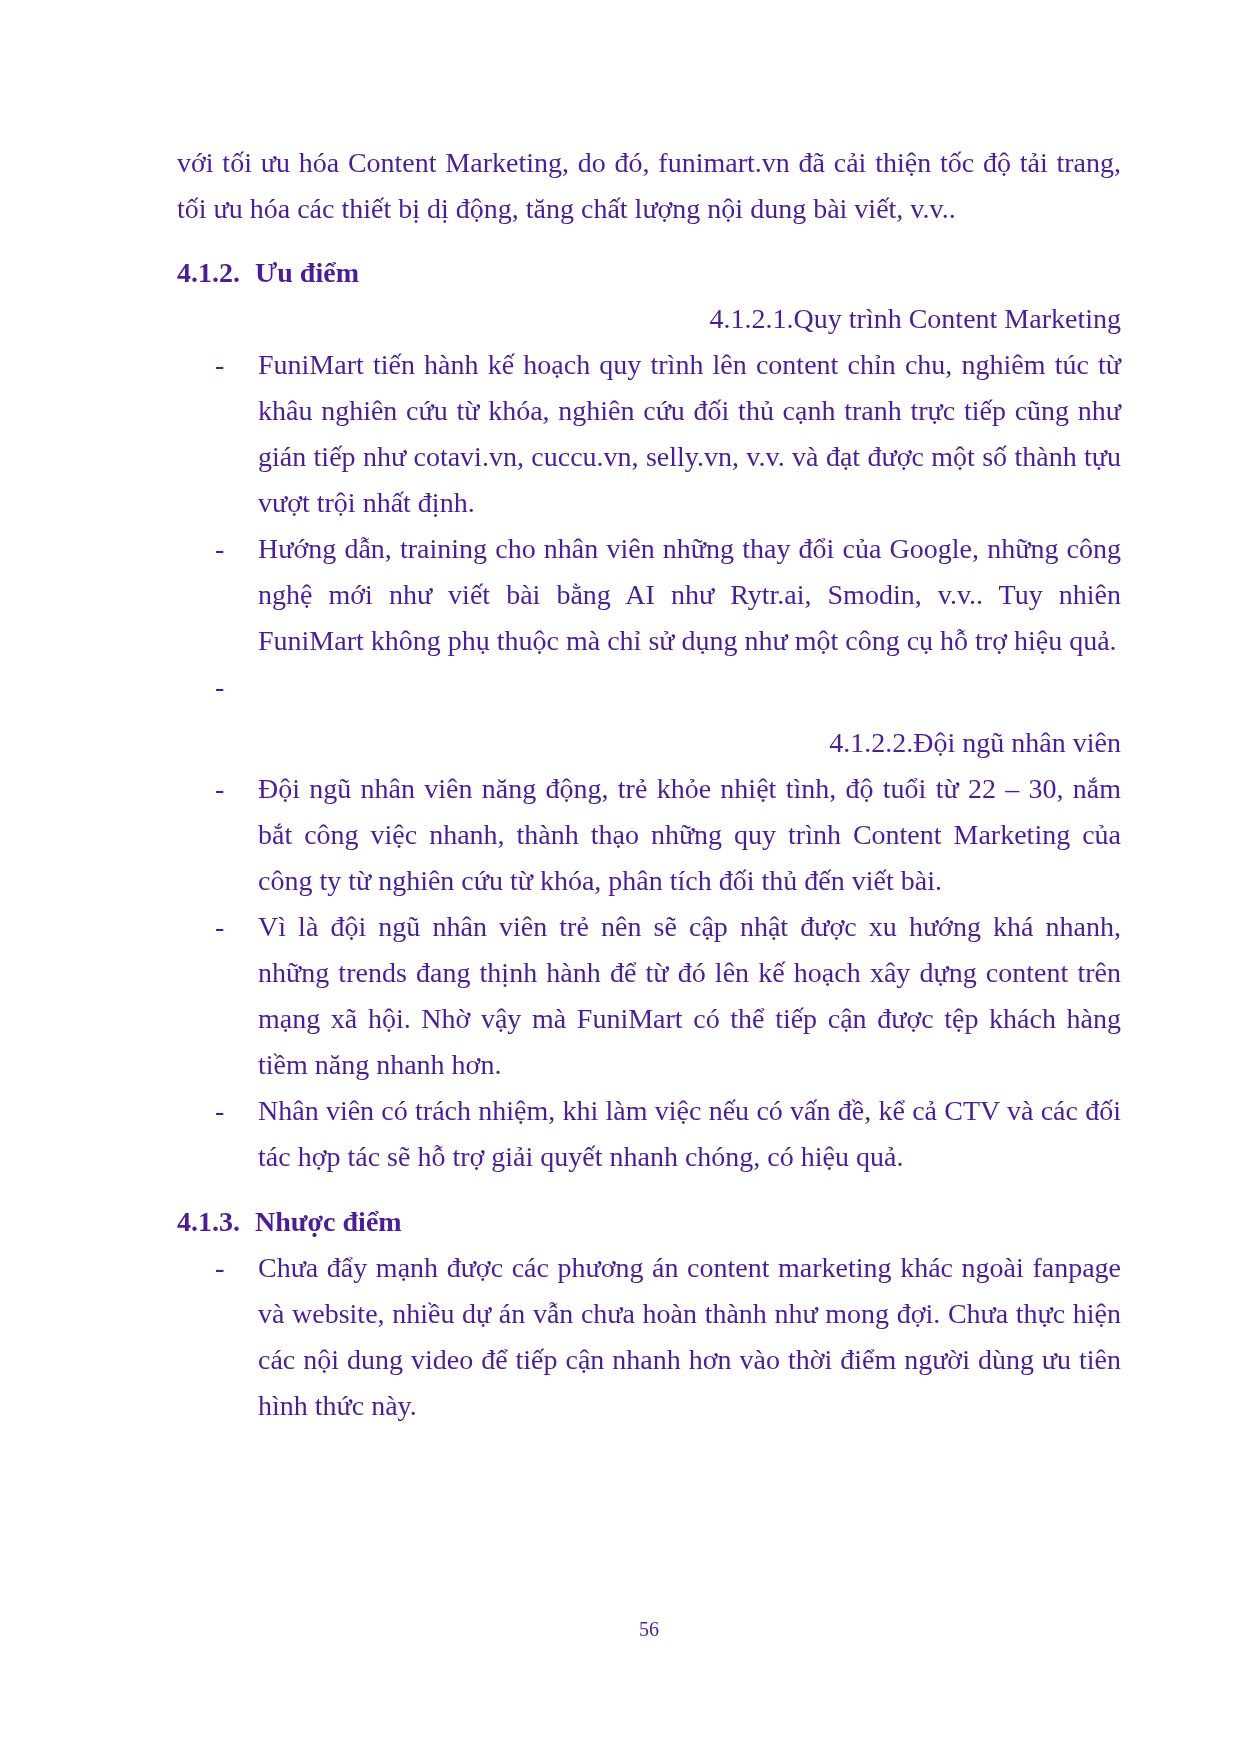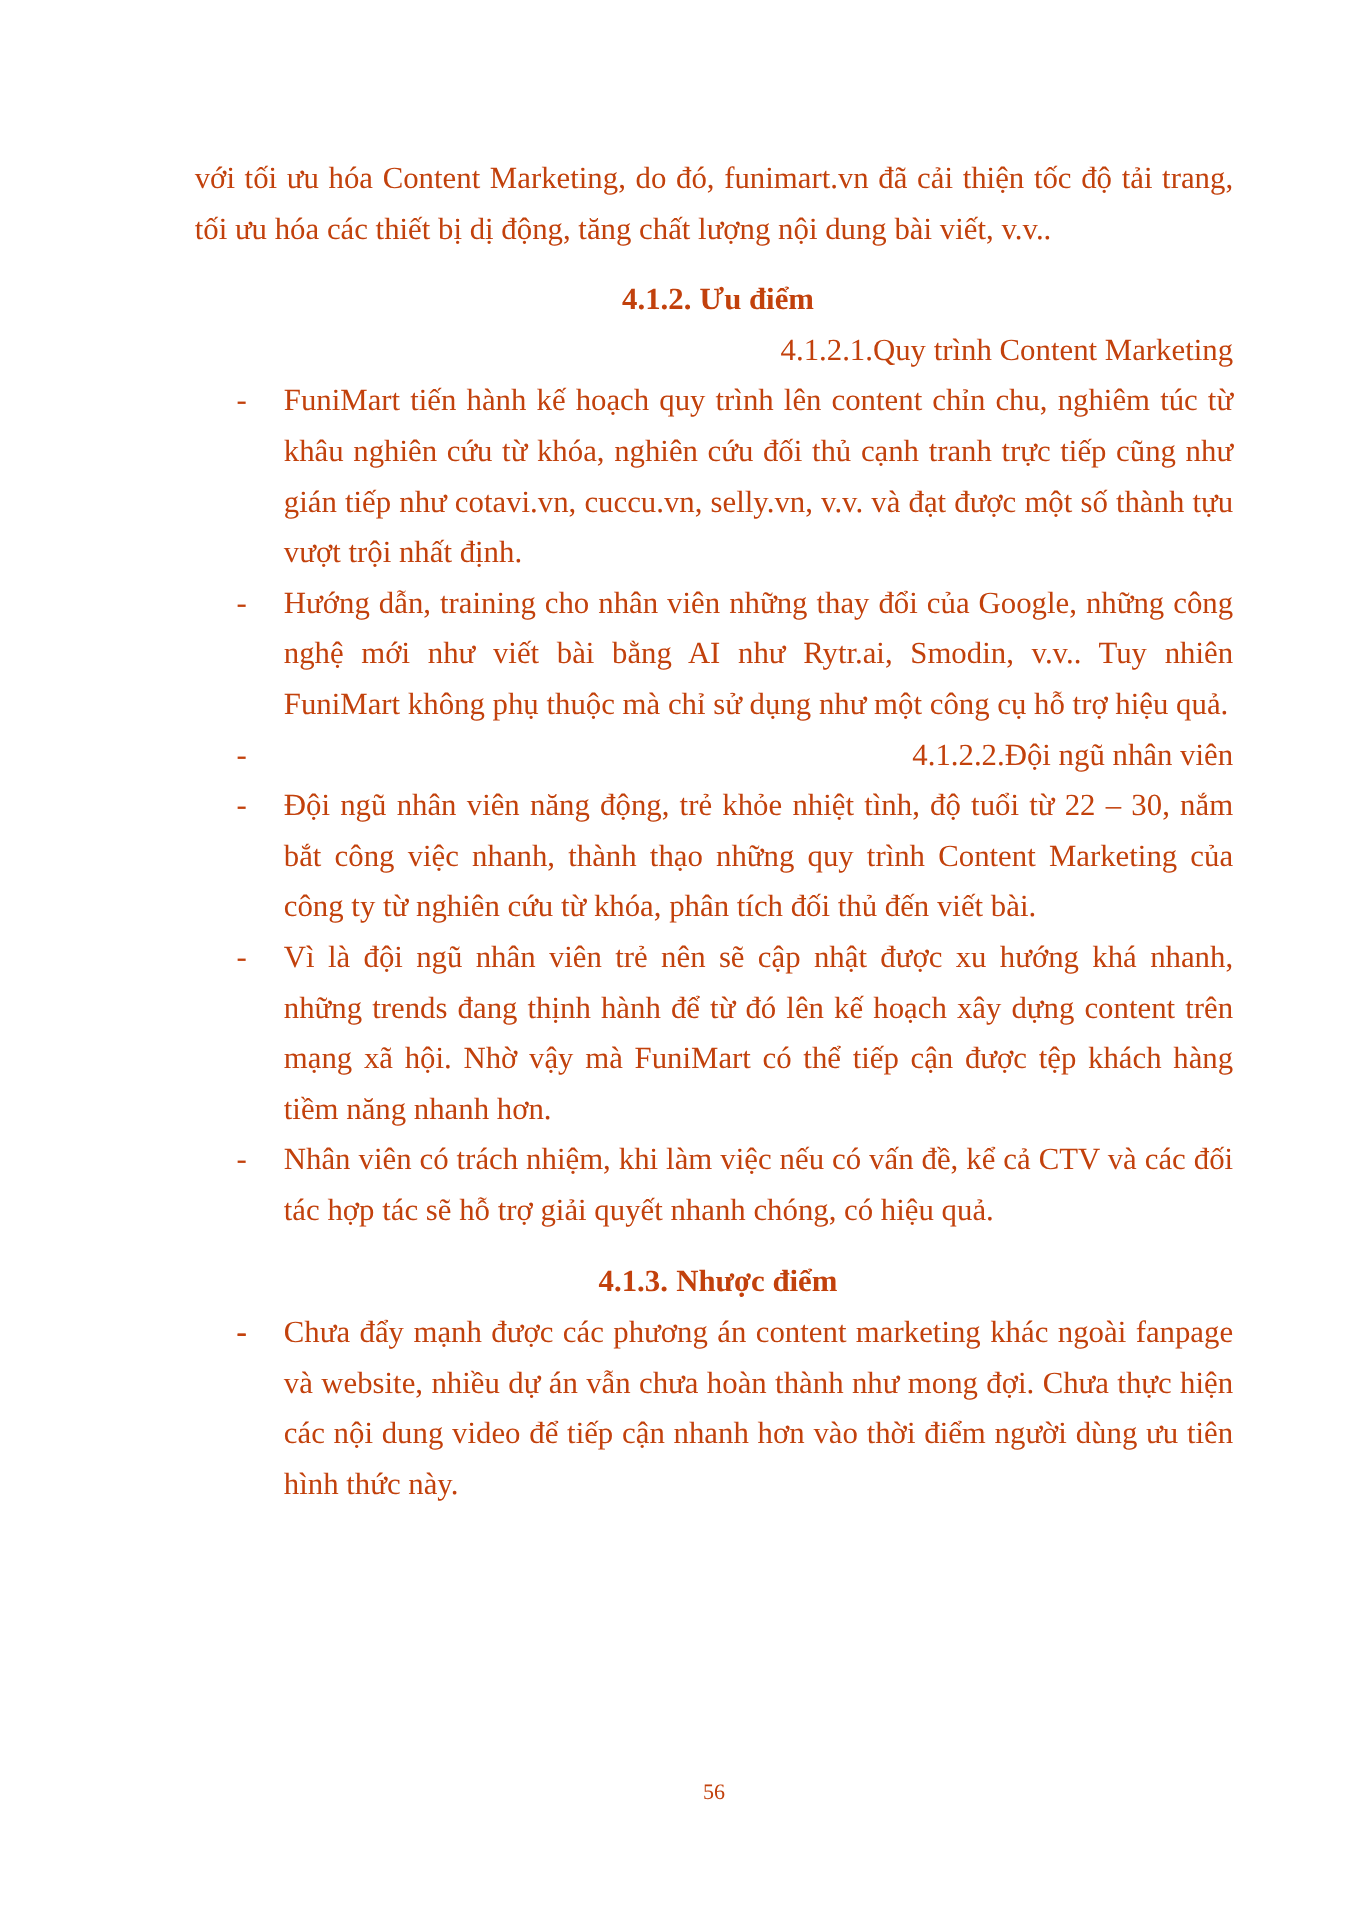--- a/index.html
+++ b/index.html
@@ -1,52 +1,52 @@
 <!DOCTYPE html>
 <html><head>
 <meta charset="utf-8">
 <style>
   html, body { margin: 0; padding: 0; background: #ffffff; }
   .page {
     position: relative;
     width: 1240px;
     height: 1754px;
     background: #ffffff;
-    color: #c2410c;
+    color: #4c1d95;
     font-family: "Liberation Serif", "DejaVu Serif", serif;
     overflow: hidden;
   }
   .content {
     position: absolute;
     left: 177px;
     top: 140px;
     width: 944px;
     font-size: 28px;
     line-height: 46px;
     text-align: justify;
   }
   .para { margin: 0; }
   .section-heading {
     margin: 18px 0 0 0;
     font-size: 28px;
     font-weight: bold;
     line-height: 46px;
-    text-align: center;
+    text-align: left;
   }
   .section-heading .h-num { display: inline-block; min-width: 78px; }
   #sec-413 { margin-top: 19px; }
   .subsection-heading {
     margin: 0;
     font-size: 28px;
     font-weight: normal;
     line-height: 46px;
     text-align: right;
   }
   .subsection-heading .h-num { display: inline-block; width: 115px; }
-  .subsection-heading.spaced { }
+  .subsection-heading.spaced { margin-top: 56px; }
   .bullet-list { list-style: none; margin: 0; padding: 0; }
   .bullet-item {
     position: relative;
     margin-left: 81px;
     text-align: justify;
   }
   .bullet-item .dash {
     position: absolute;
     left: -43px;
     top: 0;

